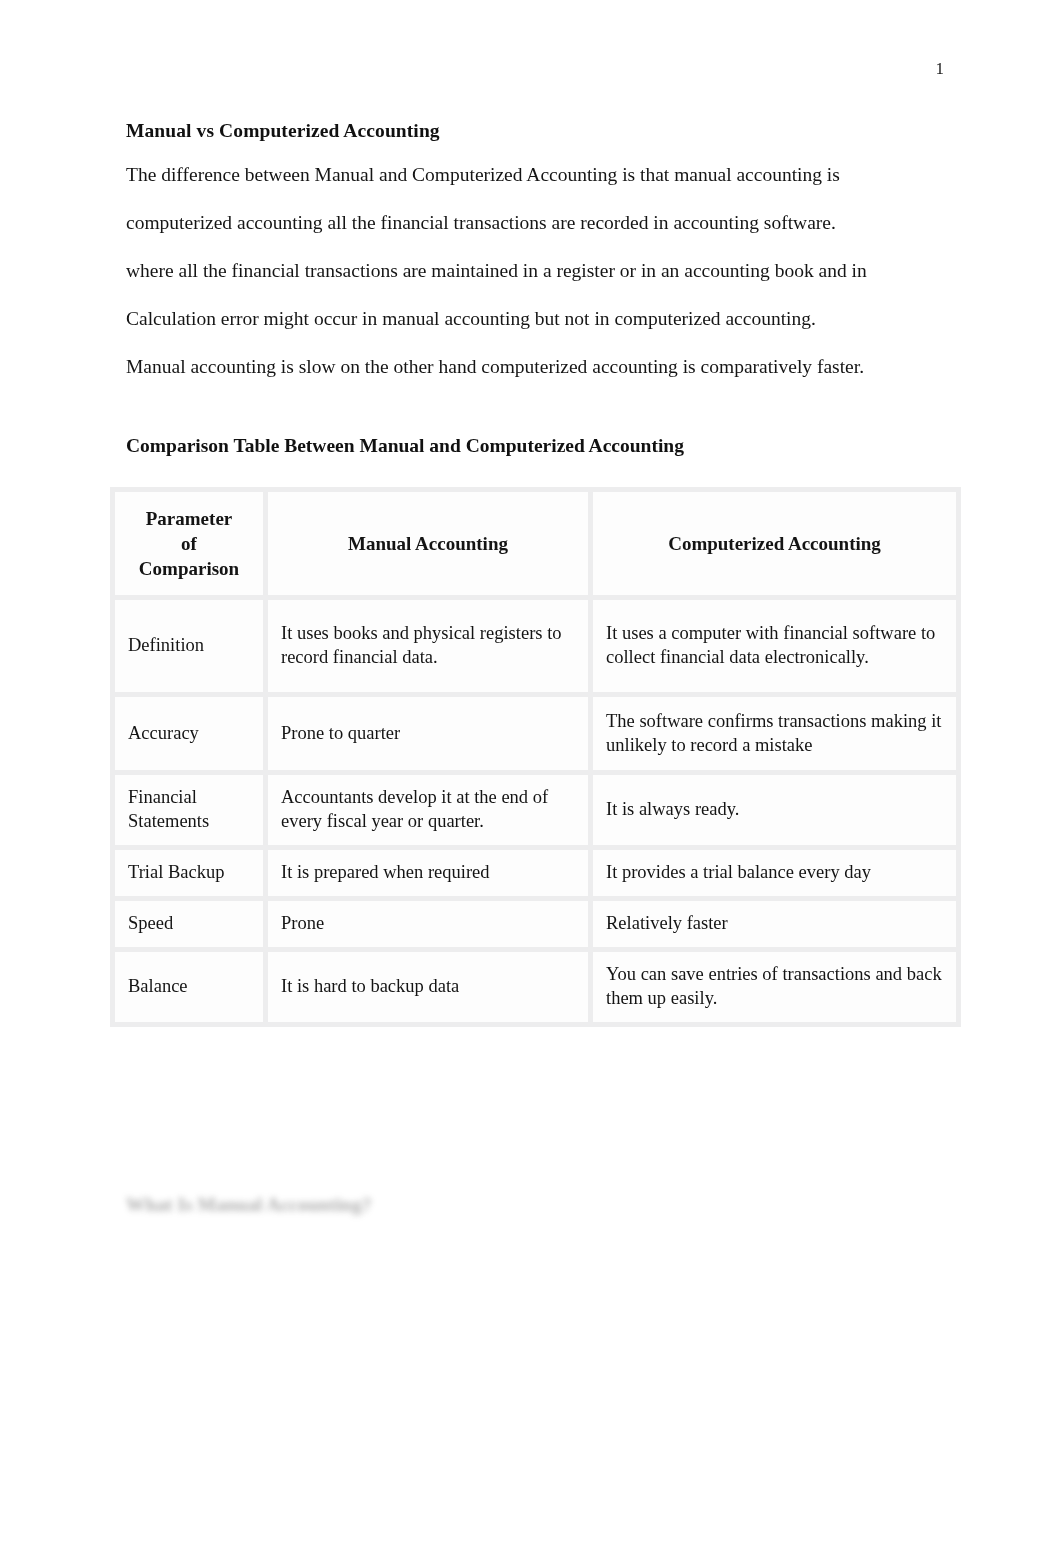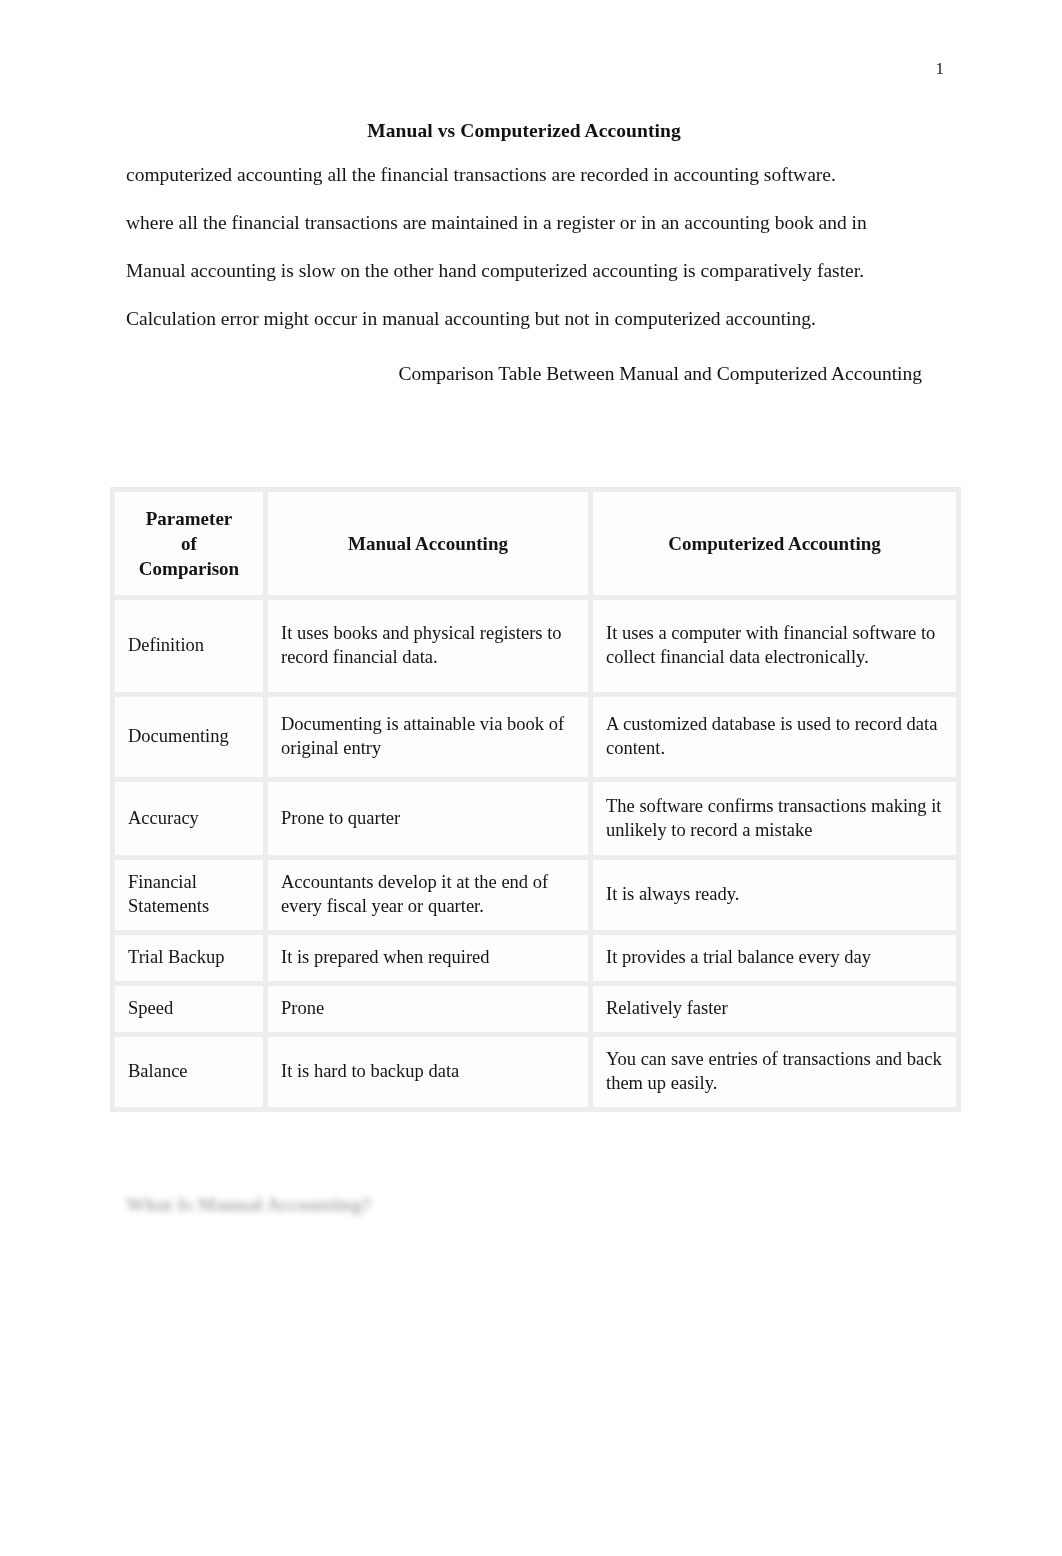--- a/index.html
+++ b/index.html
@@ -34,43 +34,41 @@
 
   
   .content {
     position: absolute;
     left: 126px;
     top: 118px;
     width: 796px;
   }
 
   .doc-title {
-    text-align: center;
     font-weight: bold;
     font-size: 19.5px;
     line-height: 1.3;
     margin: 0 0 8px 0;
     letter-spacing: 0.1px;
   }
 
   .body-par {
     font-size: 19.5px;
     line-height: 47.8px;
     margin: 0;
     text-align: left;
     color: #151515;
   }
 
   .section-head {
-    font-weight: normal;
+    font-weight: bold;
     font-size: 19.5px;
     line-height: 1.3;
-    margin: 18px 0 0 0;
+    margin: 43px 0 0 0;
     color: #111111;
-    text-align: right;
   }
 
   
   .table-wrap {
     position: absolute;
     left: 110px;
     top: 487px;
     width: 841px;
   }
 
@@ -142,24 +140,25 @@
 <body>
 
 <div class="page">
 
   <div class="page-number">1</div>
 
   <div class="content">
 
     <div class="doc-title">Manual vs Computerized Accounting</div>
 
+    <p class="body-par">The difference between Manual and Computerized Accounting is that manual accounting is</p>
     <p class="body-par">computerized accounting all the financial transactions are recorded in accounting software.</p>
     <p class="body-par">where all the financial transactions are maintained in a register or in an accounting book and in</p>
+    <p class="body-par">Calculation error might occur in manual accounting but not in computerized accounting.</p>
     <p class="body-par">Manual accounting is slow on the other hand computerized accounting is comparatively faster.</p>
-    <p class="body-par">Calculation error might occur in manual accounting but not in computerized accounting.</p>
 
     <div class="section-head">Comparison Table Between Manual and Computerized Accounting</div>
   </div>
 
   <div class="table-wrap">
     <table class="cmp">
       <colgroup>
         <col class="c1">
         <col class="c2">
         <col class="c3">
@@ -174,25 +173,20 @@
           <th>Manual Accounting</th>
           <th>Computerized Accounting</th>
         </tr>
       </thead>
       <tbody>
         <tr class="r-def">
           <td>Definition</td>
           <td>It uses books and physical registers to record financial data.</td>
           <td>It uses a computer with financial software to collect financial data electronically.</td>
         </tr>
-        <tr class="r-doc">
-          <td>Documenting</td>
-          <td>Documenting is attainable via book of original entry</td>
-          <td>A customized database is used to record data content.</td>
-        </tr>
         <tr class="r-acc">
           <td>Accuracy</td>
           <td>Prone to quarter</td>
           <td>The software confirms transactions making it unlikely to record a mistake</td>
         </tr>
         <tr class="r-fin">
           <td>Financial Statements</td>
           <td>Accountants develop it at the end of every fiscal year or quarter.</td>
           <td>It is always ready.</td>
         </tr>

